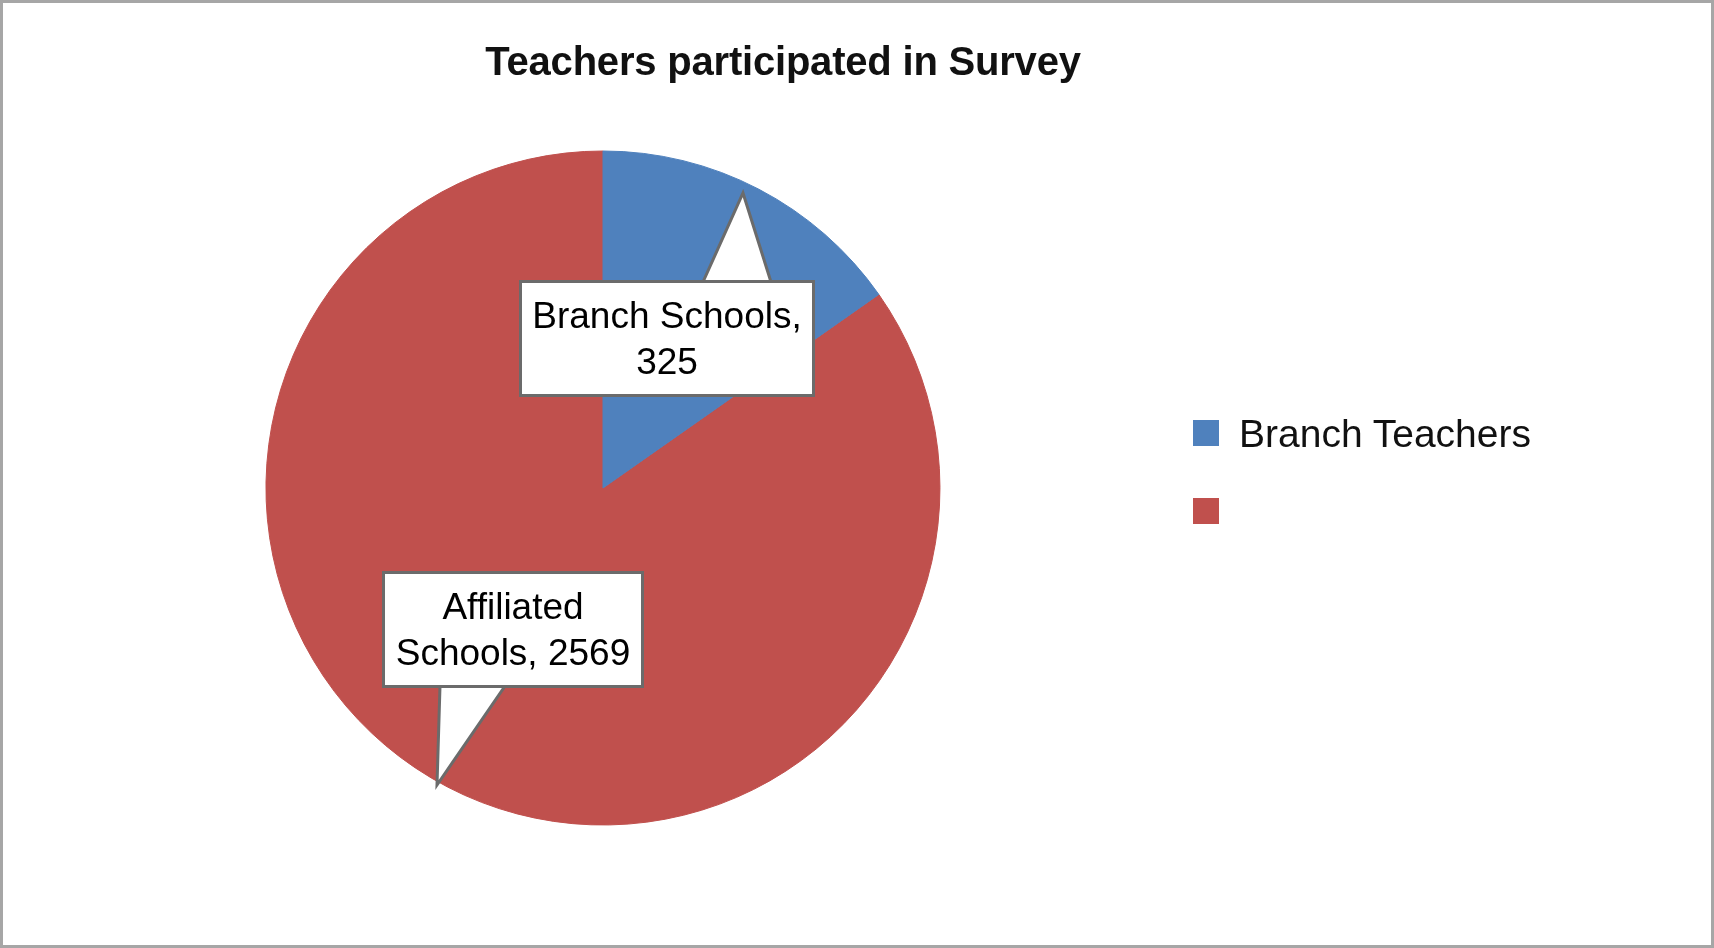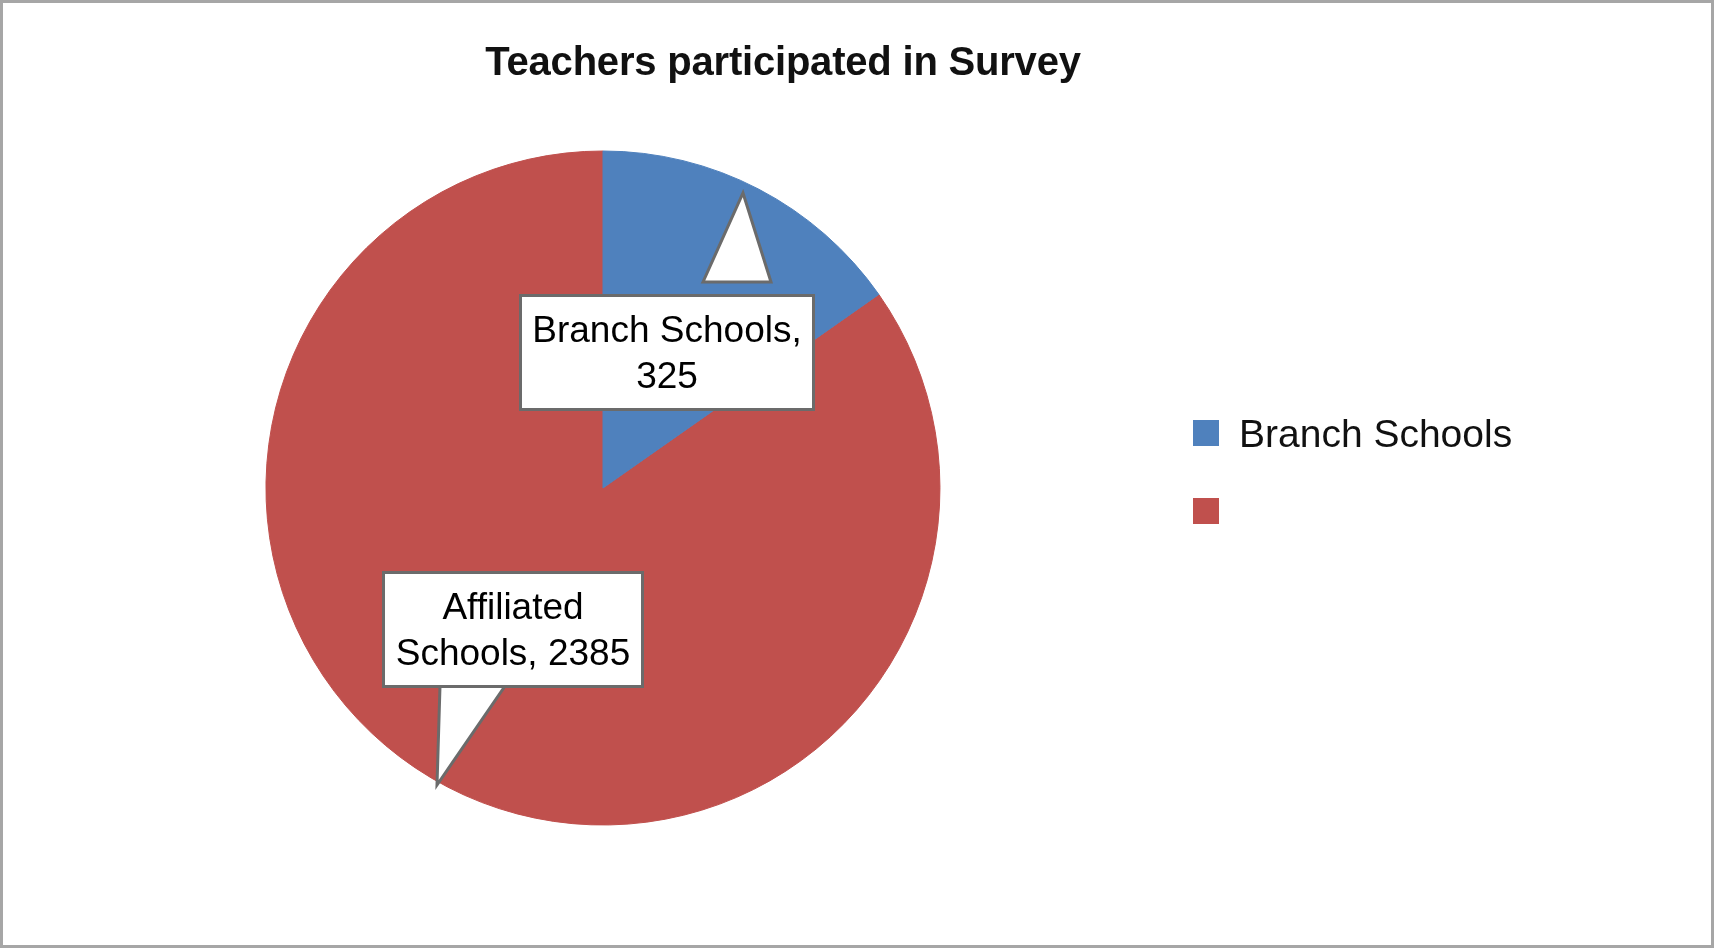--- a/index.html
+++ b/index.html
@@ -47,21 +47,21 @@
     color: #000000;
     font-size: 37px;
     line-height: 1.22;
     display: flex;
     align-items: center;
     justify-content: center;
     padding: 4px 10px;
   }
   #callout-branch {
     left: 516px;
-    top: 291px;
+    top: 277px;
     width: 296px;
     height: 117px;
   }
   #callout-affiliated {
     left: 379px;
     top: 568px;
     width: 262px;
     height: 117px;
   }
   .callout-text {
@@ -109,26 +109,26 @@
     <polygon points="700,279 740,190 768,279" fill="#ffffff" stroke="#6b6b6b" stroke-width="3" stroke-linejoin="miter"></polygon>
 
     <polygon points="437,683 434,782 502,683" fill="#ffffff" stroke="#6b6b6b" stroke-width="3" stroke-linejoin="miter"></polygon>
   </svg>
 
   <div class="callout" id="callout-branch">
     <span class="callout-text">Branch Schools, 325</span>
   </div>
 
   <div class="callout" id="callout-affiliated">
-    <span class="callout-text">Affiliated Schools, 2385</span>
+    <span class="callout-text">Affiliated Schools, 2569</span>
   </div>
 
   <div id="legend">
     <div class="legend-row">
       <span class="legend-swatch" id="legend-swatch-0" style="background: rgb(79, 129, 189);"></span>
-      <span class="legend-label">Branch Schools</span>
+      <span class="legend-label">Branch Teachers</span>
     </div>
     <div class="legend-row">
       <span class="legend-swatch" id="legend-swatch-1" style="background: rgb(192, 80, 77);"></span>
     </div>
   </div>
 
 </div>
 
 </body></html>

